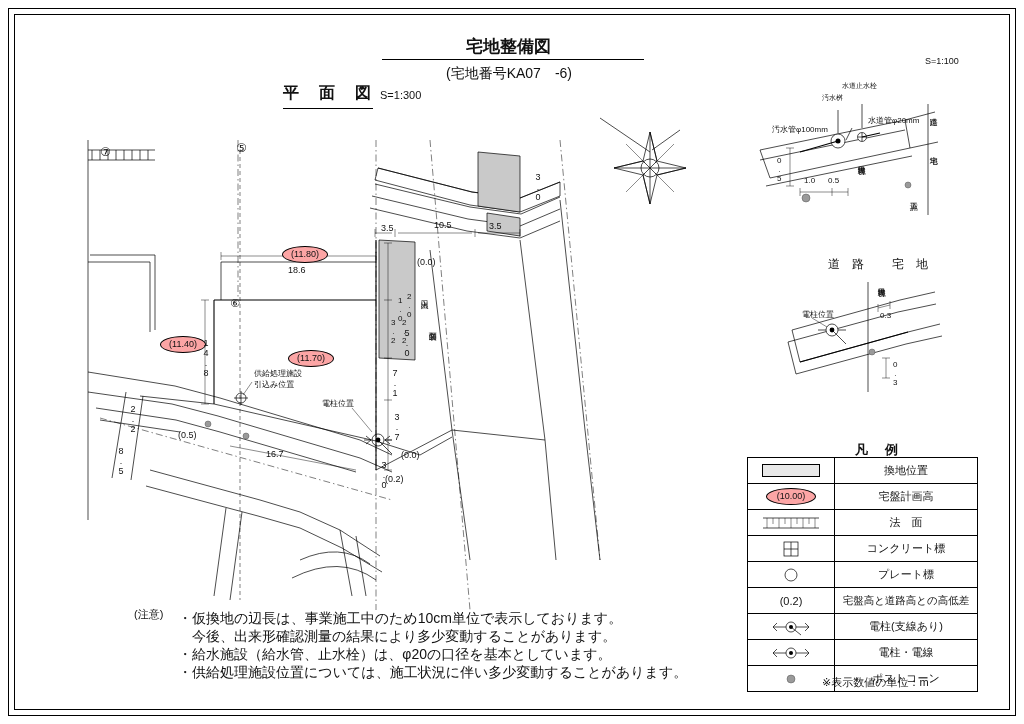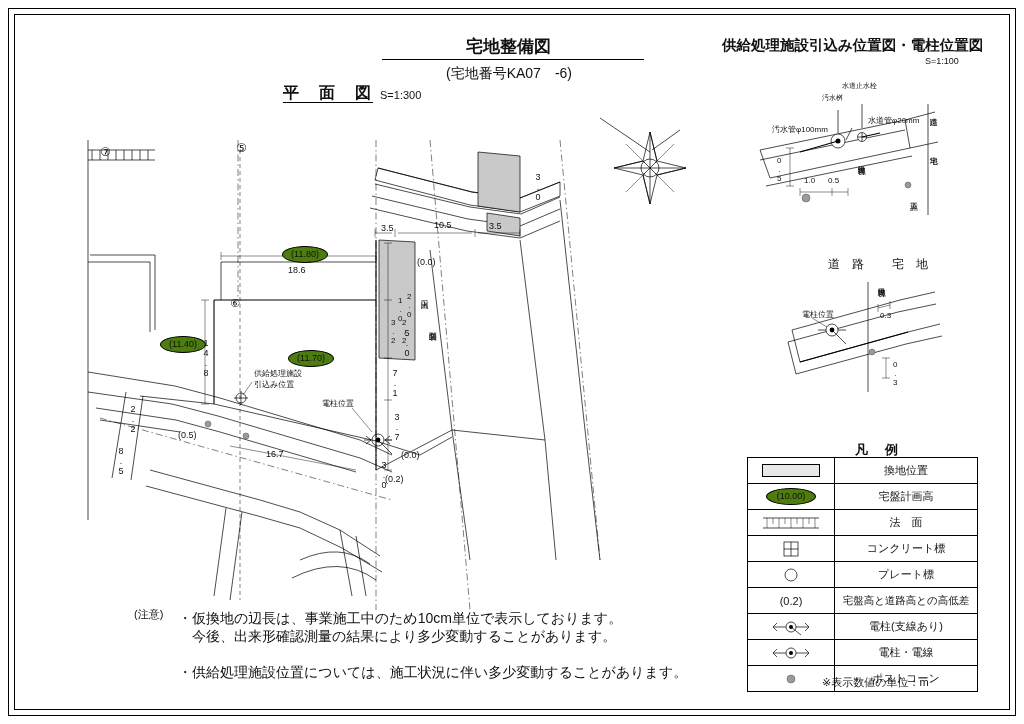--- a/index.html
+++ b/index.html
@@ -8,23 +8,23 @@
   .frame-outer{position:absolute;left:8px;top:8px;width:1006px;height:706px;border:1px solid #000;}
   .frame-inner{position:absolute;left:14px;top:14px;width:994px;height:694px;border:1px solid #000;}
   .abs{position:absolute;}
   .txt{position:absolute;white-space:nowrap;font-size:11px;line-height:1.1;}
   .tiny{font-size:8px;}
   .tiny2{font-size:7px;}
   .sm{font-size:9px;}
   .md{font-size:12px;}
   .lg{font-size:16px;font-weight:bold;}
   .xl{font-size:17px;font-weight:bold;}
-  .u{border-bottom:1px solid #000;padding-bottom:0;}
+  .u{border-bottom:1px solid #000;padding-bottom:6px;}
   .vert{writing-mode:vertical-rl;text-orientation:upright;}
-  .oval{position:absolute;border:1px solid #000;border-radius:50%;font-size:9px;text-align:center;white-space:nowrap;background:#4d7c0f;}
+  .oval{position:absolute;border:1px solid #000;border-radius:50%;font-size:9px;text-align:center;white-space:nowrap;background:#fca5a5;}
   table.legend{position:absolute;border-collapse:collapse;font-size:11px;background:#fff;}
   table.legend td{border:1px solid #000;height:23px;text-align:center;vertical-align:middle;}
   table.legend td.sym{width:84px;}
   table.legend td.nm{width:140px;}
   .note{position:absolute;font-size:14px;line-height:1.55;white-space:pre;}
   svg{position:absolute;left:0;top:0;overflow:visible;}
   .hatch-grey{fill:#c9c9c9;stroke:#000;stroke-width:.7;}
   .lt{stroke:#000;fill:none;stroke-width:.7;}
   .lt2{stroke:#000;fill:none;stroke-width:1.1;}
   .thin{stroke:#000;fill:none;stroke-width:.45;}
@@ -39,21 +39,20 @@
   <div class="frame-outer"></div>
   <div class="frame-inner"></div>
 
   <div class="txt xl" style="left:466px;top:38px;">宅地整備図</div>
   <div class="abs" style="left:382px;top:59px;width:262px;border-top:1px solid #000;"></div>
   <div class="txt md" style="left:446px;top:66px;font-size:14px;">(宅地番号KA07　-6)</div>
 
   <div class="txt lg u" style="left:283px;top:84px;letter-spacing:2px;">平　面　図</div>
   <div class="txt" style="left:380px;top:89px;font-size:11px;">S=1:300</div>
 
-  <div class="txt" style="left:722px;top:38px;font-size:14.5px;font-weight:bold;">供給処理施設引込み位置図・電柱位置図</div>
   <div class="txt sm" style="left:925px;top:57px;">S=1:100</div>
 
   <svg width="1024" height="724">
 
     <g class="lt">
 
       <path d="M375 180 L470 205 L520 212 L560 196 L560 182 L520 198 L472 192 L378 168 Z" fill="none"></path>
       <path d="M378 168 L472 192 L520 198 L560 182"></path>
       <path d="M375 184 L470 207 L521 214 L560 197"></path>
       <path d="M372 196 L468 219 L520 226 L560 209"></path>
@@ -342,14 +341,15 @@
       </td>
       <td class="nm">ポストコーン</td>
     </tr>
   </tbody>
     </table>
   <div class="txt" style="left:822px;top:676px;font-size:11px;">※表示数値の単位：m</div>
 
   <div class="txt" style="left:134px;top:608px;font-size:11px;">(注意)</div>
   <div class="note" style="left:178px;top:608px;">・仮換地の辺長は、事業施工中のため10cm単位で表示しております。</div>
   <div class="note" style="left:178px;top:626px;">　今後、出来形確認測量の結果により多少変動することがあります。</div>
+  <div class="note" style="left:178px;top:644px;">・給水施設（給水管、止水栓）は、φ20の口径を基本としています。</div>
   <div class="note" style="left:178px;top:662px;">・供給処理施設位置については、施工状況に伴い多少変動することがあります。</div>
 </div>
 
 </body></html>

